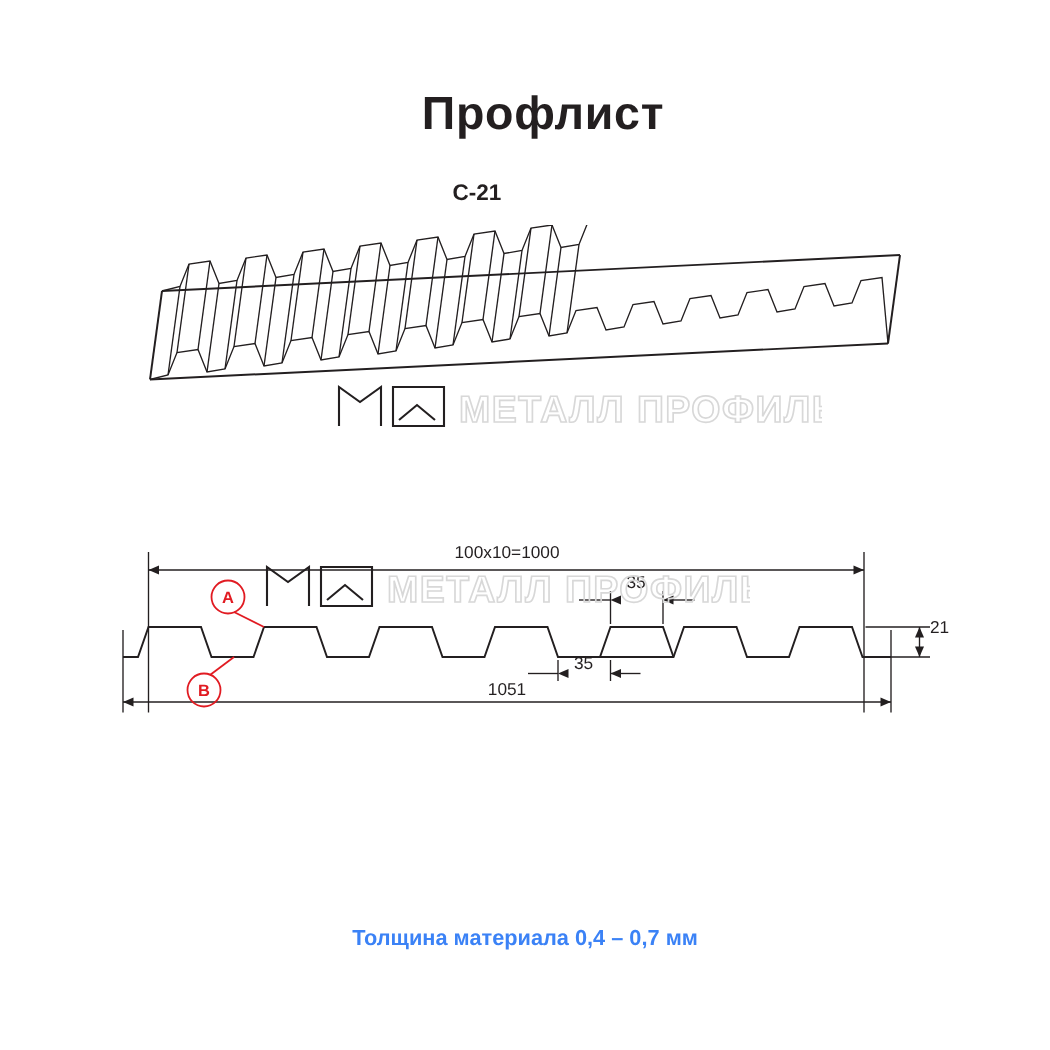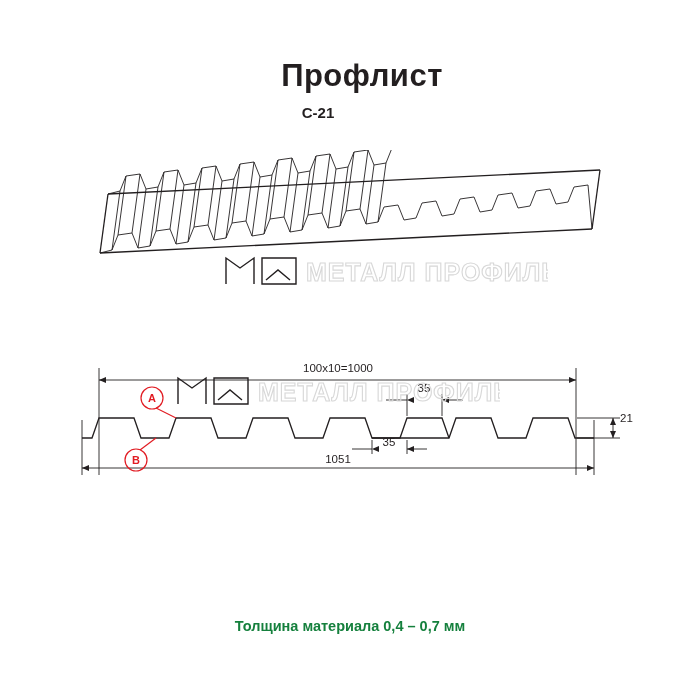--- a/index.html
+++ b/index.html
@@ -27,21 +27,21 @@
     width: 700px;
     text-align: center;
     font-size: 31px;
     font-weight: bold;
     letter-spacing: 0.5px;
     color: #231f20;
     padding-left: 12px;
   }
   .subtitle {
     position: absolute;
-    top: 104px;
+    top: 120px;
     left: 0;
     width: 636px;
     text-align: center;
     font-size: 15px;
     font-weight: bold;
     color: #231f20;
   }
   .iso-wrap {
     position: absolute;
     top: 150px;
@@ -73,21 +73,21 @@
     height: 160px;
   }
   .footer {
     position: absolute;
     top: 618px;
     left: 0;
     width: 700px;
     text-align: center;
     font-size: 14.5px;
     font-weight: bold;
-    color: #15803d;
+    color: #3b82f6;
   }
   svg { display: block; }
   .ln { stroke: #231f20; fill: none; }
   .thin { stroke-width: 0.9; }
   .med { stroke-width: 1.3; }
   .red { stroke: #e11b22; fill: none; stroke-width: 1.2; }
   .redtxt { fill: #e11b22; font-family: "Liberation Sans", sans-serif; font-size: 11px; font-weight: bold; }
   .dim { fill: #231f20; font-family: "Liberation Sans", sans-serif; font-size: 11.5px; }
   .wmtxt { fill: none; stroke: #d8d8d8; stroke-width: 1.1; font-family: "Liberation Sans", sans-serif; font-size: 25px; font-weight: bold; letter-spacing: 1px; }
 </style>

